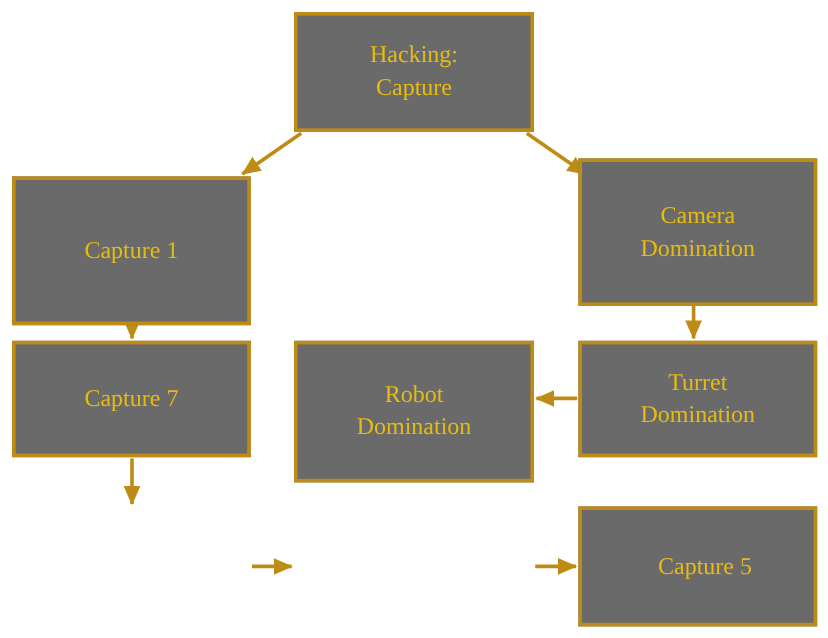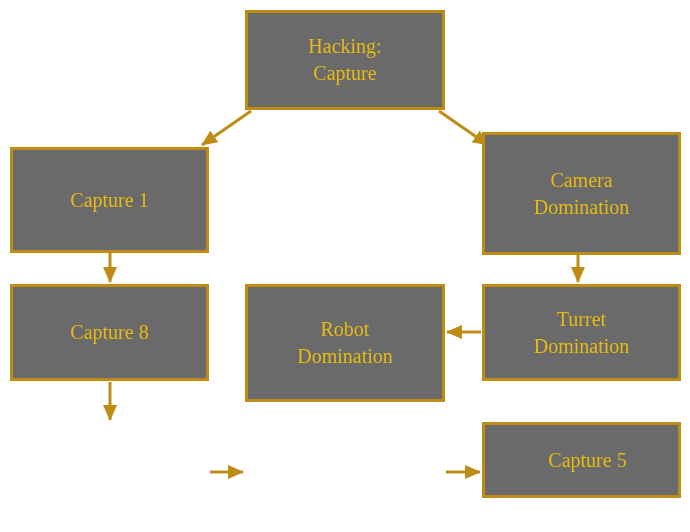--- a/index.html
+++ b/index.html
@@ -37,28 +37,28 @@
     text-align: center;
   }
   .node .label {
     color: var(--label);
     font-size: 20px;
     line-height: 1.35;
     white-space: pre-line;
   }
   
   .n-hacking   { left: 245px; top: 10px;  width: 200px; height: 100px; }
-  .n-capture1  { left: 10px;  top: 147px; width: 199px; height: 106px; }
+  .n-capture1  { left: 10px;  top: 147px; width: 199px; height: 124px; }
   .n-camera    { left: 482px; top: 132px; width: 199px; height: 123px; }
   .n-capture2  { left: 10px;  top: 284px; width: 199px; height: 97px; }
   .n-robot     { left: 245px; top: 284px; width: 200px; height: 118px; }
   .n-turret    { left: 482px; top: 284px; width: 199px; height: 97px; }
   .n-capture3  { left: 10px;  top: 422px; width: 199px; height: 100px; }
   .n-capture4  { left: 245px; top: 422px; width: 200px; height: 100px; }
-  .n-capture5  { left: 482px; top: 422px; width: 199px; height: 76px; padding-left: 12px; }
+  .n-capture5  { left: 482px; top: 422px; width: 199px; height: 100px; padding-left: 12px; }
 </style>
 </head>
 <body>
 
 <div class="canvas">
 
   <svg class="edges" viewBox="0 0 690 532" xmlns="http://www.w3.org/2000/svg">
     <defs>
       <marker id="ah" markerUnits="userSpaceOnUse" markerWidth="16" markerHeight="14" refX="15" refY="7" orient="auto">
         <path d="M0,0 L16,7 L0,14 Z" style="fill: var(--edge);"></path>
@@ -79,21 +79,21 @@
 Capture</span>
   </div>
   <div class="node n-capture1">
     <span class="label">Capture 1</span>
   </div>
   <div class="node n-camera">
     <span class="label">Camera
 Domination</span>
   </div>
   <div class="node n-capture2">
-    <span class="label">Capture 8</span>
+    <span class="label">Capture 7</span>
   </div>
   <div class="node n-robot">
     <span class="label">Robot
 Domination</span>
   </div>
   <div class="node n-turret">
     <span class="label">Turret
 Domination</span>
   </div>
   <div class="node n-capture5">

